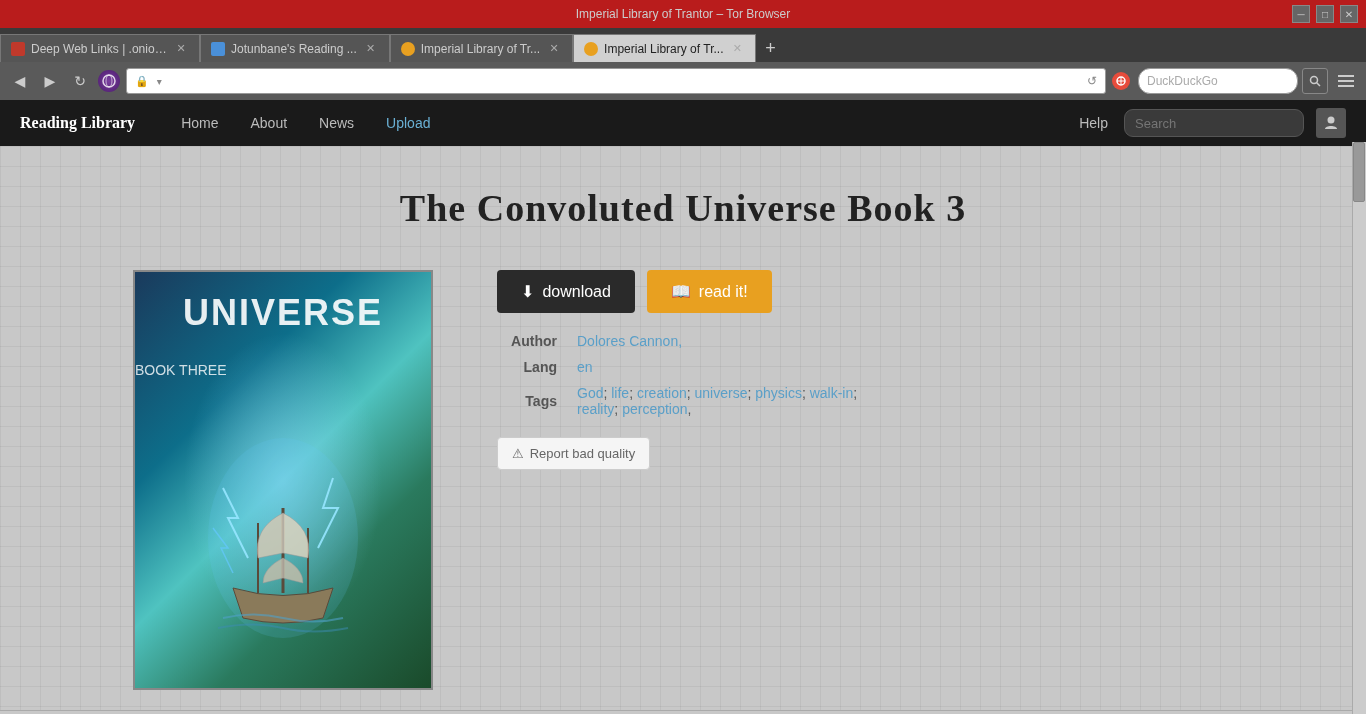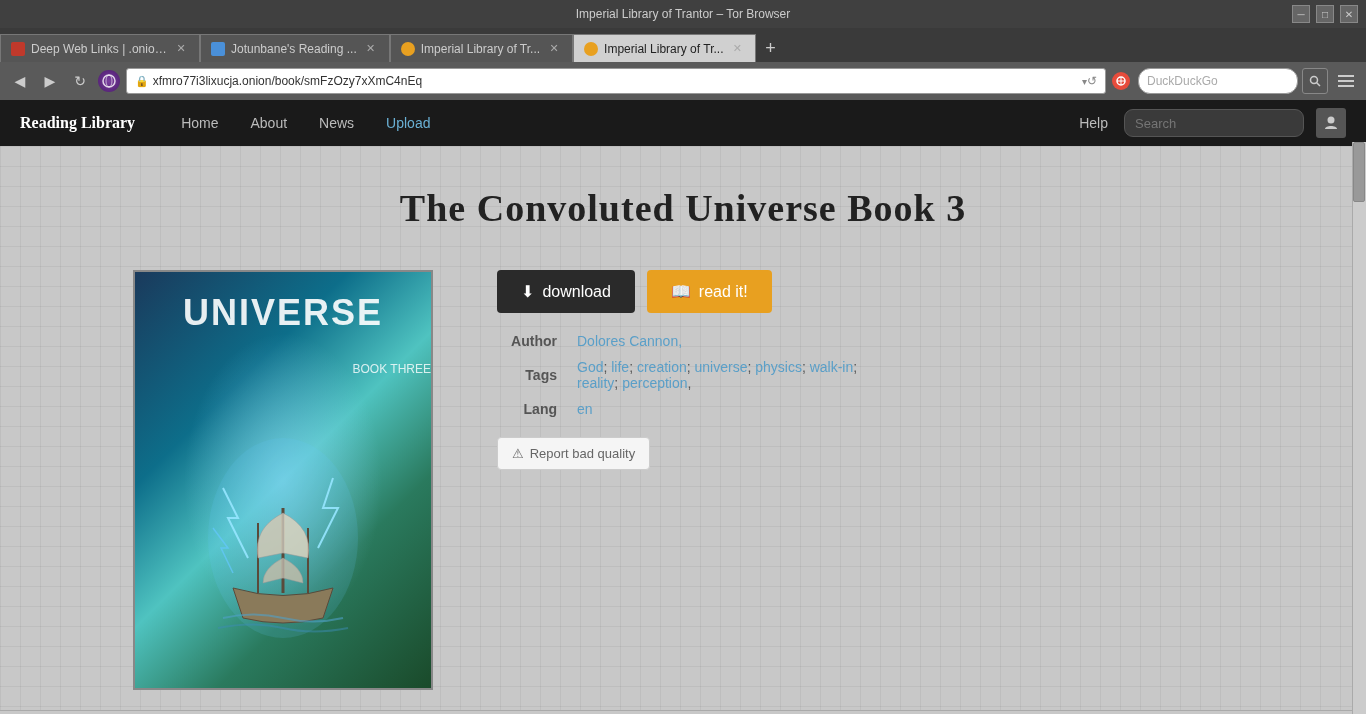--- a/index.html
+++ b/index.html
@@ -1,20 +1,20 @@
 <!DOCTYPE html>
 <html><head>
   <meta charset="utf-8">
   <style>
     * { margin: 0; padding: 0; box-sizing: border-box; }
     body { font-family: Arial, sans-serif; background: #d0d0d0; font-size: 14px; }
 
     
     .browser-titlebar {
-      background: #404040;
+      background: #b91c1c;
       height: 28px;
       display: flex;
       align-items: center;
       justify-content: center;
       color: #ccc;
       font-size: 12px;
       position: relative;
     }
     .browser-titlebar-controls {
       position: absolute;
@@ -324,22 +324,22 @@
       font-weight: bold;
       color: rgba(255,255,255,0.9);
       font-family: Arial, sans-serif;
       letter-spacing: 2px;
     }
     .book-cover-subtitle {
       position: absolute;
       top: 90px;
       left: 0;
       right: 0;
-      text-align: right;
-      font-size: 12px;
+      text-align: left;
+      font-size: 14px;
       color: rgba(255,255,255,0.8);
       font-family: Arial, sans-serif;
     }
     .book-cover-ship {
       position: absolute;
       bottom: 40px;
       left: 50%;
       transform: translateX(-50%);
       width: 160px;
       height: 220px;
@@ -498,21 +498,20 @@
   <div class="nav-btn">▶</div>
   <div class="nav-btn">↻</div>
   <div class="tor-icon">
     <svg width="14" height="14" viewBox="0 0 14 14">
         <circle cx="7" cy="7" r="6" fill="none" stroke="rgba(255,255,255,0.8)" stroke-width="1.5"></circle>
         <ellipse cx="7" cy="7" rx="3" ry="6" fill="none" stroke="rgba(255,255,255,0.6)" stroke-width="1"></ellipse>
       </svg>
   </div>
   <div class="url-bar">
     <span class="url-bar-lock">🔒</span>
-    <span class="url-text">xfmro77i3lixucja.onion/book/smFzOzy7xXmC4nEq</span>
     <span class="dropdown-arrow">▾</span>
     <span style="margin-left:auto;cursor:pointer;color:#888;font-size:12px;">↺</span>
   </div>
   <div class="address-search-box">
     <div class="search-engine-icon">
       <svg width="10" height="10" viewBox="0 0 10 10">
           <circle cx="5" cy="5" r="4" fill="none" stroke="white" stroke-width="1.5"></circle>
           <line x1="5" y1="1" x2="5" y2="9" stroke="white" stroke-width="1"></line>
           <line x1="1" y1="5" x2="9" y2="5" stroke="white" stroke-width="1"></line>
         </svg>
@@ -602,39 +601,39 @@
         </div>
 
         <div class="meta-table">
           <div class="meta-row">
             <span class="meta-label">Author</span>
             <span class="meta-value">
               <a class="meta-link">Dolores Cannon,</a>
             </span>
           </div>
           <div class="meta-row">
+            <span class="meta-label">Lang</span>
+            <span class="meta-value">
+              <a class="meta-link">en</a>
+            </span>
+          </div>
+          <div class="meta-row">
             <span class="meta-label">Tags</span>
             <span class="meta-value">
               <a class="meta-link">God</a>; 
               <a class="meta-link">life</a>; 
               <a class="meta-link">creation</a>; 
               <a class="meta-link">universe</a>; 
               <a class="meta-link">physics</a>; 
               <a class="meta-link">walk-in</a>;
               <br>
               <a class="meta-link">reality</a>; 
               <a class="meta-link">perception</a>,
             </span>
           </div>
-          <div class="meta-row">
-            <span class="meta-label">Lang</span>
-            <span class="meta-value">
-              <a class="meta-link">en</a>
-            </span>
-          </div>
         </div>
 
         <div>
           <button class="btn-report">
             <span>⚠</span>
             <span>Report bad quality</span>
           </button>
         </div>
       </div>
     </div>

